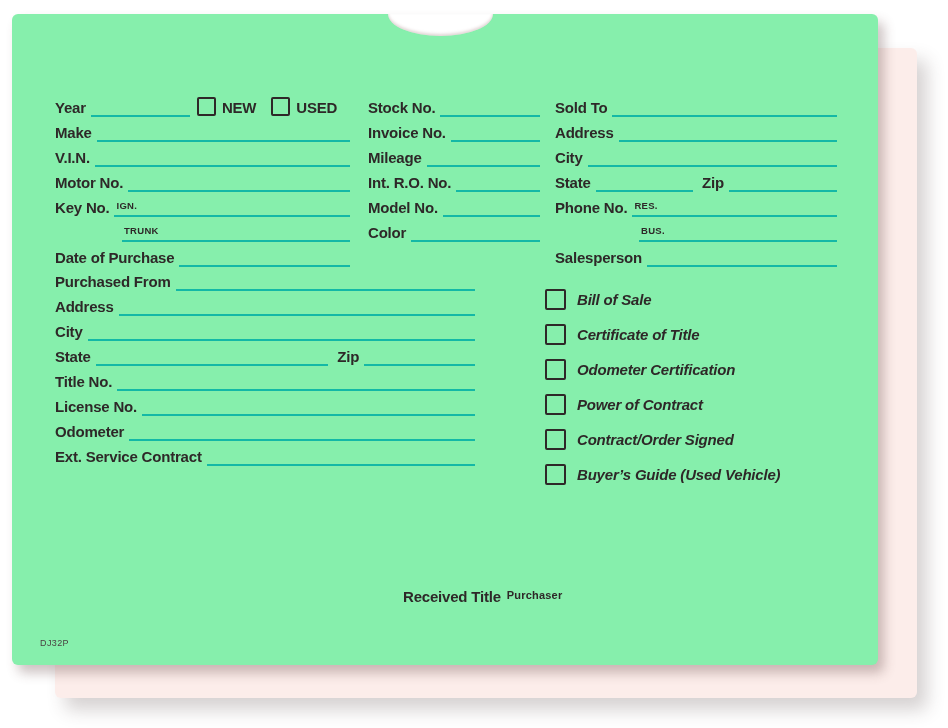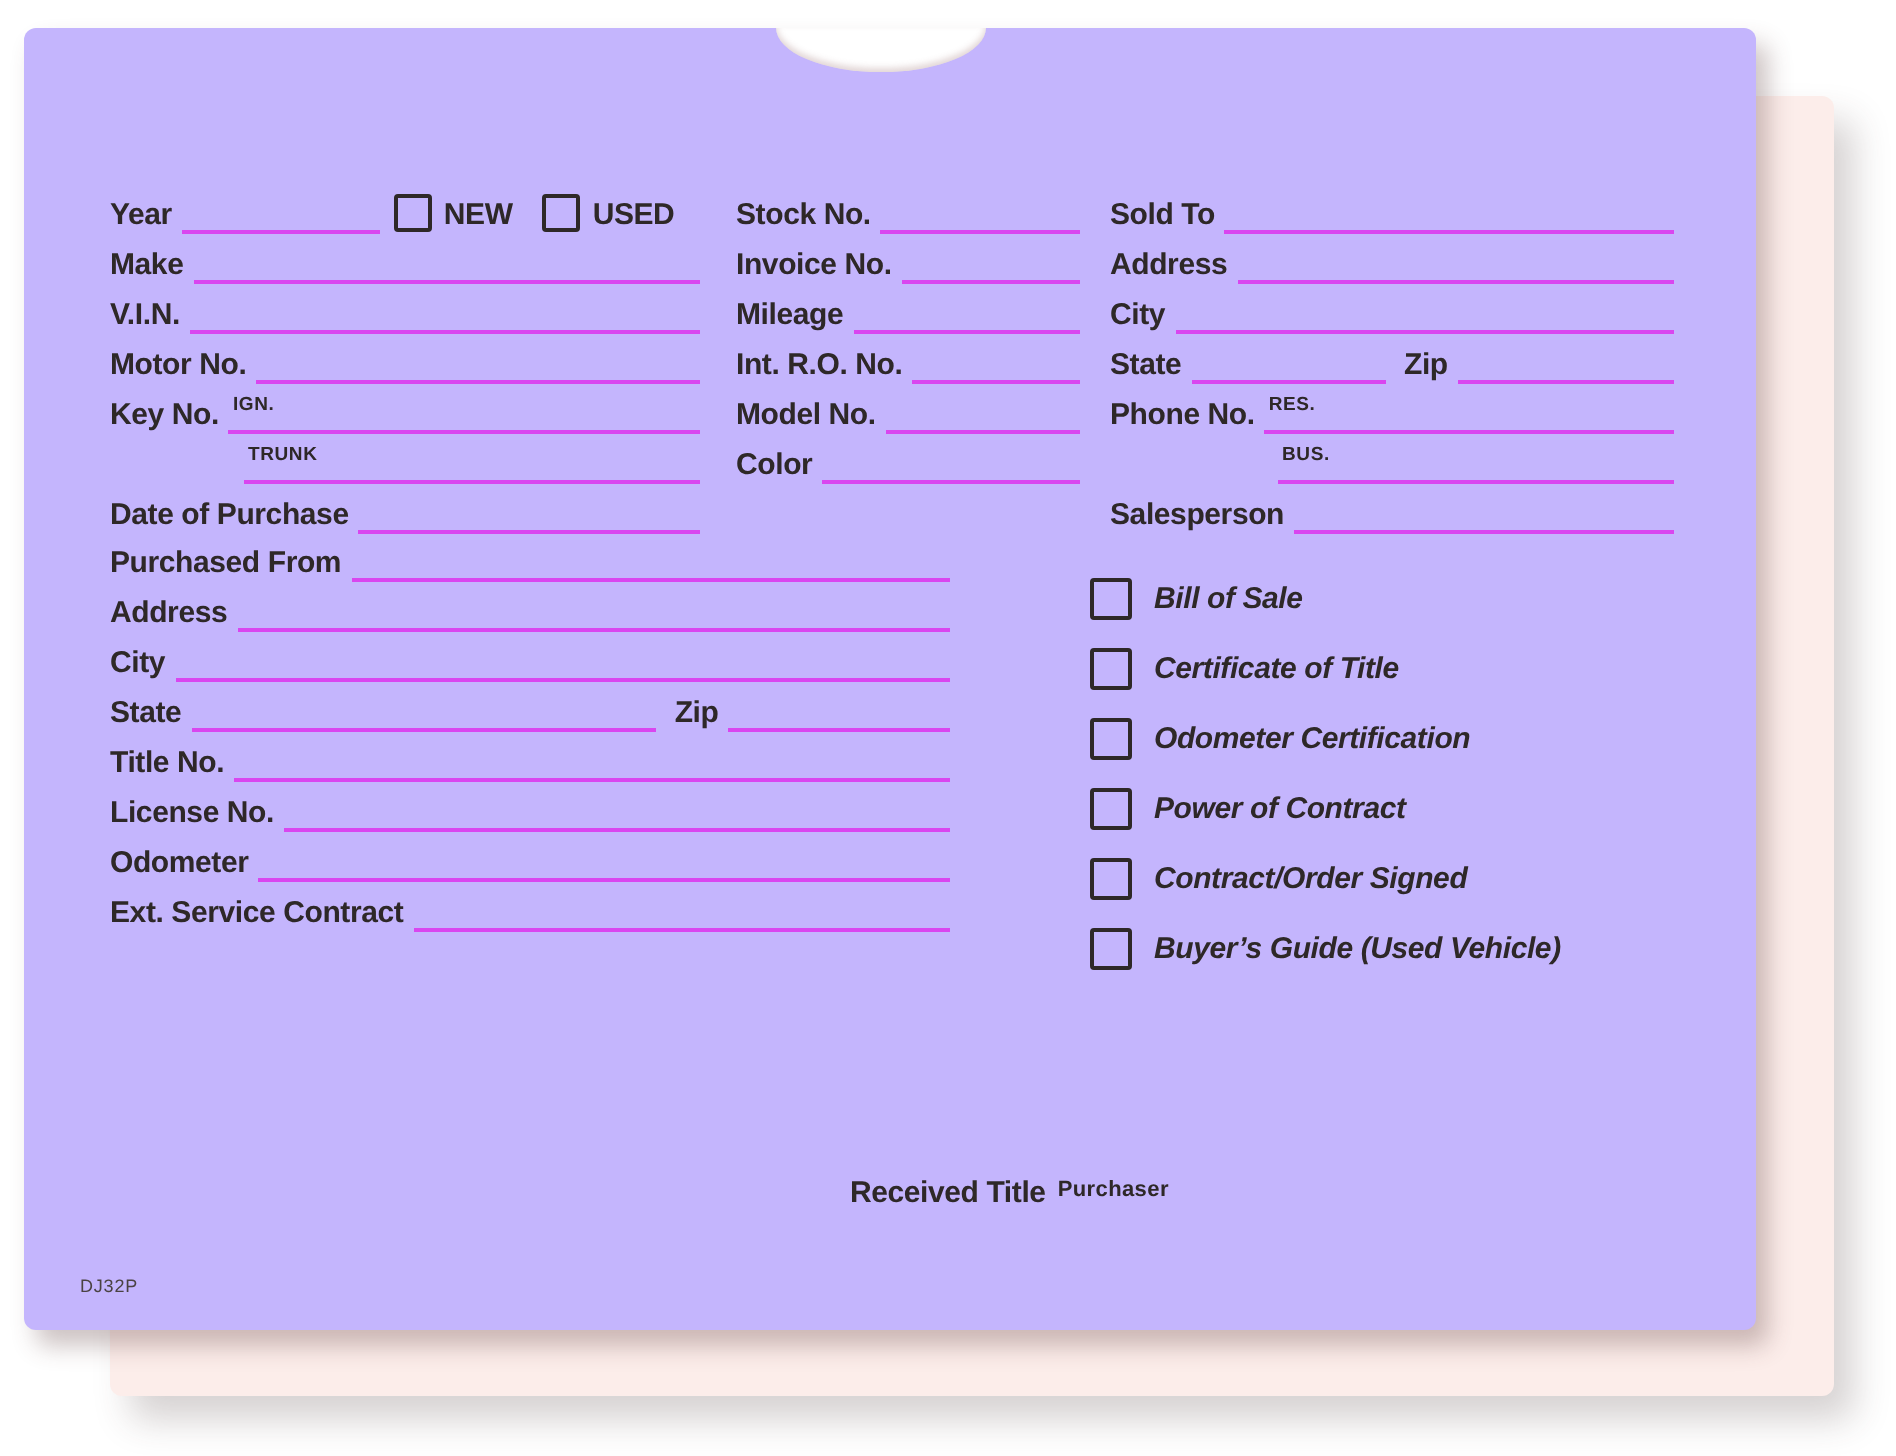--- a/index.html
+++ b/index.html
@@ -10,21 +10,21 @@
     color:#2e2828;
   }
   
   .back-env {
     position:absolute; left:55px; top:48px; width:862px; height:650px;
     background:#fcedea; border-radius:6px;
     box-shadow: 10px 12px 18px rgba(70,50,50,0.22);
   }
   .front-env {
     position:absolute; left:12px; top:14px; width:866px; height:651px;
-    background:#c4b5fd; border-radius:6px;
+    background:#86efac; border-radius:6px;
     box-shadow: 6px 8px 12px rgba(90,55,55,0.30);
   }
   .notch {
     position:absolute; left:376px; top:0; width:105px; height:22px;
     background:#ffffff;
     border-radius:0 0 52px 52px / 0 0 22px 22px;
     box-shadow: inset 0 -2px 3px rgba(160,120,120,0.30);
   }
   
   .col1 { position:absolute; left:43px;  top:78px;  width:295px; }
@@ -32,22 +32,22 @@
   .col3 { position:absolute; left:543px; top:78px;  width:282px; }
   .purchased { position:absolute; left:43px; top:252px; width:420px; }
   .checklist { position:absolute; left:533px; top:268px; width:292px; }
 
   .row { display:flex; align-items:flex-end; height:25px; }
   .lbl {
     font-weight:bold; font-size:15px; line-height:18px;
     white-space:nowrap; letter-spacing:-0.2px;
   }
   .ln {
-    flex:1; display:flex; align-items:flex-start; min-width:0;
-    border-bottom:2px solid #d946ef; margin-left:5px; height:18px;
+    flex:1; display:flex; align-items:center; min-width:0;
+    border-bottom:2px solid #14b8a6; margin-left:5px; height:18px;
   }
   .small {
     font-size:9.5px; font-weight:bold; line-height:11px;
     letter-spacing:0.3px; padding:0 2px 1px 2px; white-space:nowrap;
   }
   .indent-trunk { padding-left:67px; }
   .indent-trunk .ln { margin-left:0;margin-top:12px; }
   .indent-bus { padding-left:84px; }
   .indent-bus .ln { margin-left:0; }
 
@@ -59,21 +59,21 @@
   .mlx6 { margin-left:7px; } .mlx5 { margin-left:6px; } .mlx14 { margin-left:15px; }
 
   
   .chk { display:flex; align-items:center; height:35px;font-style:italic; }
   .cb2 {
     width:17px; height:17px; border:2px solid #2e2828; border-radius:2px;
     margin-right:11px; flex:none; background:transparent;
   }
 
   
-  .received { position:absolute; left:413px; top:572px; width:432px; display:flex; align-items:flex-start; }
+  .received { position:absolute; left:391px; top:572px; width:432px; display:flex; align-items:flex-start; }
   .received .lbl { padding-top:2px; }
   .rt-right { flex:1; margin-left:6px; display:flex; flex-direction:row; }
   .rt-line { height:20px; border-bottom:2px solid #2e2828; }
   .rt-purchaser { text-align:center; font-weight:bold; font-size:11px; padding-top:3px; letter-spacing:0.2px; }
 
   .code {
     position:absolute; left:28px; top:624px;
     font-size:9px; font-weight:normal; color:#4a4242; letter-spacing:0.4px;text-align:right;
   }
 </style>

